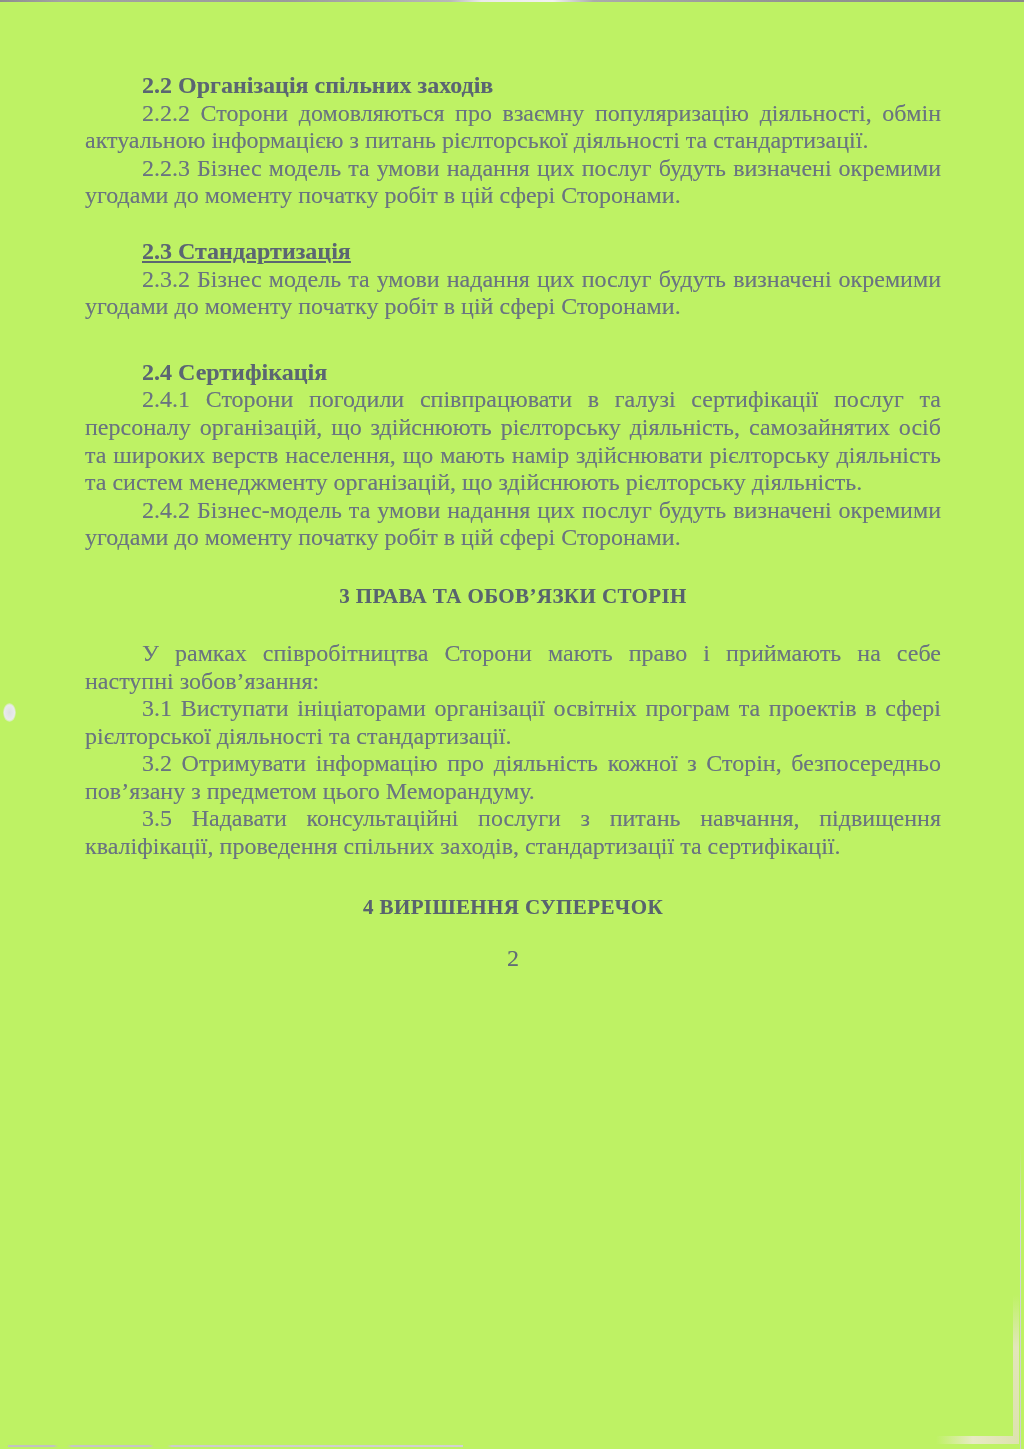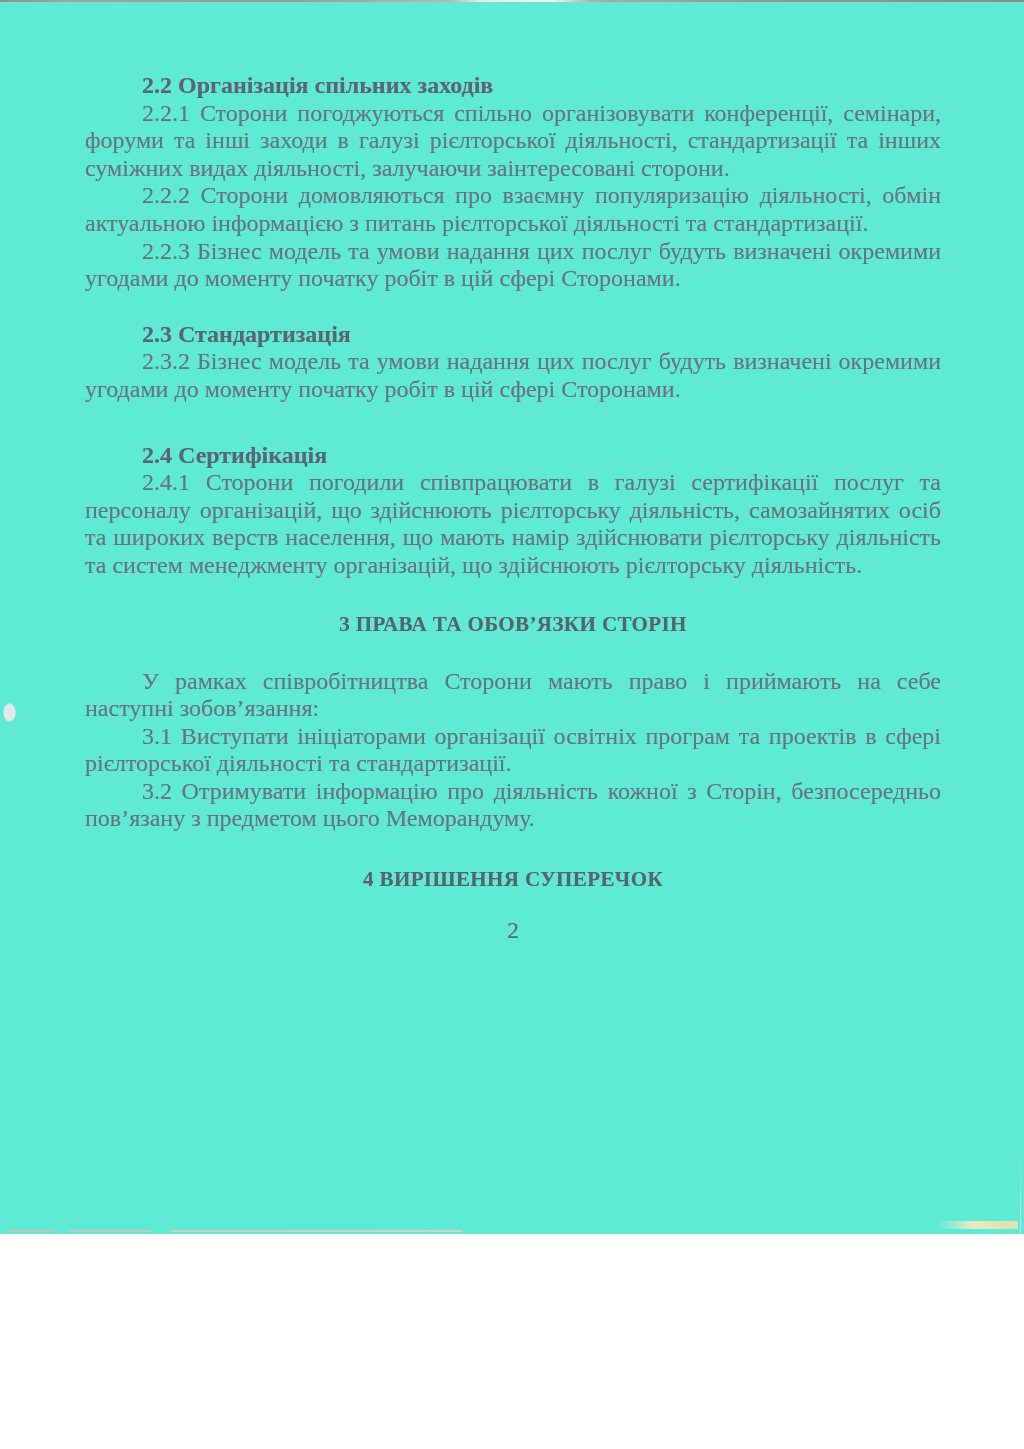--- a/index.html
+++ b/index.html
@@ -1,20 +1,20 @@
 <!DOCTYPE html>
 <html lang="uk"><head>
 <meta charset="utf-8">
 <style>
   html, body { margin: 0; padding: 0; background: #ffffff; }
   .page {
     position: relative;
     width: 1024px;
-    height: 1234px;
-    background: #5eead4;
+    height: 1449px;
+    background: #bef264;
     overflow: hidden;
     font-family: "Liberation Serif", "DejaVu Serif", serif;
     color: #6a7480;
   }
   .text-block {
     position: absolute;
     left: 85px;
     top: 72px;
     width: 856px;
     font-size: 24px;
@@ -27,21 +27,21 @@
     text-indent: 57px;
   }
   .h-left {
     margin: 0;
     font-weight: bold;
     color: #5b6672;
     text-indent: 57px;
     font-size: 24px;
     line-height: 27.6px;
   }
-  .gap1 { margin-top: 28px; }
+  .gap1 { margin-top: 28px; text-decoration: underline; }
   .gap2 { margin-top: 38px; }
   .h-center {
     margin: 30px 0 30px 0;
     text-align: center;
     font-weight: bold;
     color: #58636e;
     font-size: 21px;
     letter-spacing: 0.4px;
     line-height: 28px;
   }
@@ -92,33 +92,34 @@
   <div class="scan-edge-top"></div>
   <div class="scan-smudge-left"></div>
   <div class="scan-edge-right-line"></div>
   <div class="scan-edge-right-tint"></div>
   <div class="scan-edge-bottom-tint"></div>
   <div class="scan-edge-bottom-line"></div>
 
   <div class="text-block">
 
     <p class="h-left">2.2 Організація спільних заходів</p>
-    <p class="para">2.2.1 Сторони погоджуються спільно організовувати конференції, семінари, форуми та інші заходи в галузі рієлторської діяльності, стандартизації та інших суміжних видах діяльності, залучаючи заінтересовані сторони.</p>
     <p class="para">2.2.2 Сторони домовляються про взаємну популяризацію діяльності, обмін актуальною інформацією з питань рієлторської діяльності та стандартизації.</p>
     <p class="para">2.2.3 Бізнес модель та умови надання цих послуг будуть визначені окремими угодами до моменту початку робіт в цій сфері Сторонами.</p>
 
     <p class="h-left gap1">2.3 Стандартизація</p>
     <p class="para">2.3.2 Бізнес модель та умови надання цих послуг будуть визначені окремими угодами до моменту початку робіт в цій сфері Сторонами.</p>
 
     <p class="h-left gap2">2.4 Сертифікація</p>
     <p class="para">2.4.1 Сторони погодили співпрацювати в галузі сертифікації послуг та персоналу організацій, що здійснюють рієлторську діяльність, самозайнятих осіб та широких верств населення, що мають намір здійснювати рієлторську діяльність та систем менеджменту організацій, що здійснюють рієлторську діяльність.</p>
+    <p class="para">2.4.2 Бізнес-модель та умови надання цих послуг будуть визначені окремими угодами до моменту початку робіт в цій сфері Сторонами.</p>
 
     <p class="h-center">3 ПРАВА ТА ОБОВ’ЯЗКИ СТОРІН</p>
     <p class="para">У рамках співробітництва Сторони мають право і приймають на себе наступні зобов’язання:</p>
     <p class="para">3.1 Виступати ініціаторами організації освітніх програм та проектів в сфері рієлторської діяльності та стандартизації.</p>
     <p class="para">3.2 Отримувати інформацію про діяльність кожної з Сторін, безпосередньо пов’язану з предметом цього Меморандуму.</p>
+    <p class="para">3.5 Надавати консультаційні послуги з питань навчання, підвищення кваліфікації, проведення спільних заходів, стандартизації та сертифікації.</p>
 
     <p class="h-center second">4 ВИРІШЕННЯ СУПЕРЕЧОК</p>
 
     <p class="para page-num">2</p>
 
   </div>
 </div>
 
 </body></html>

